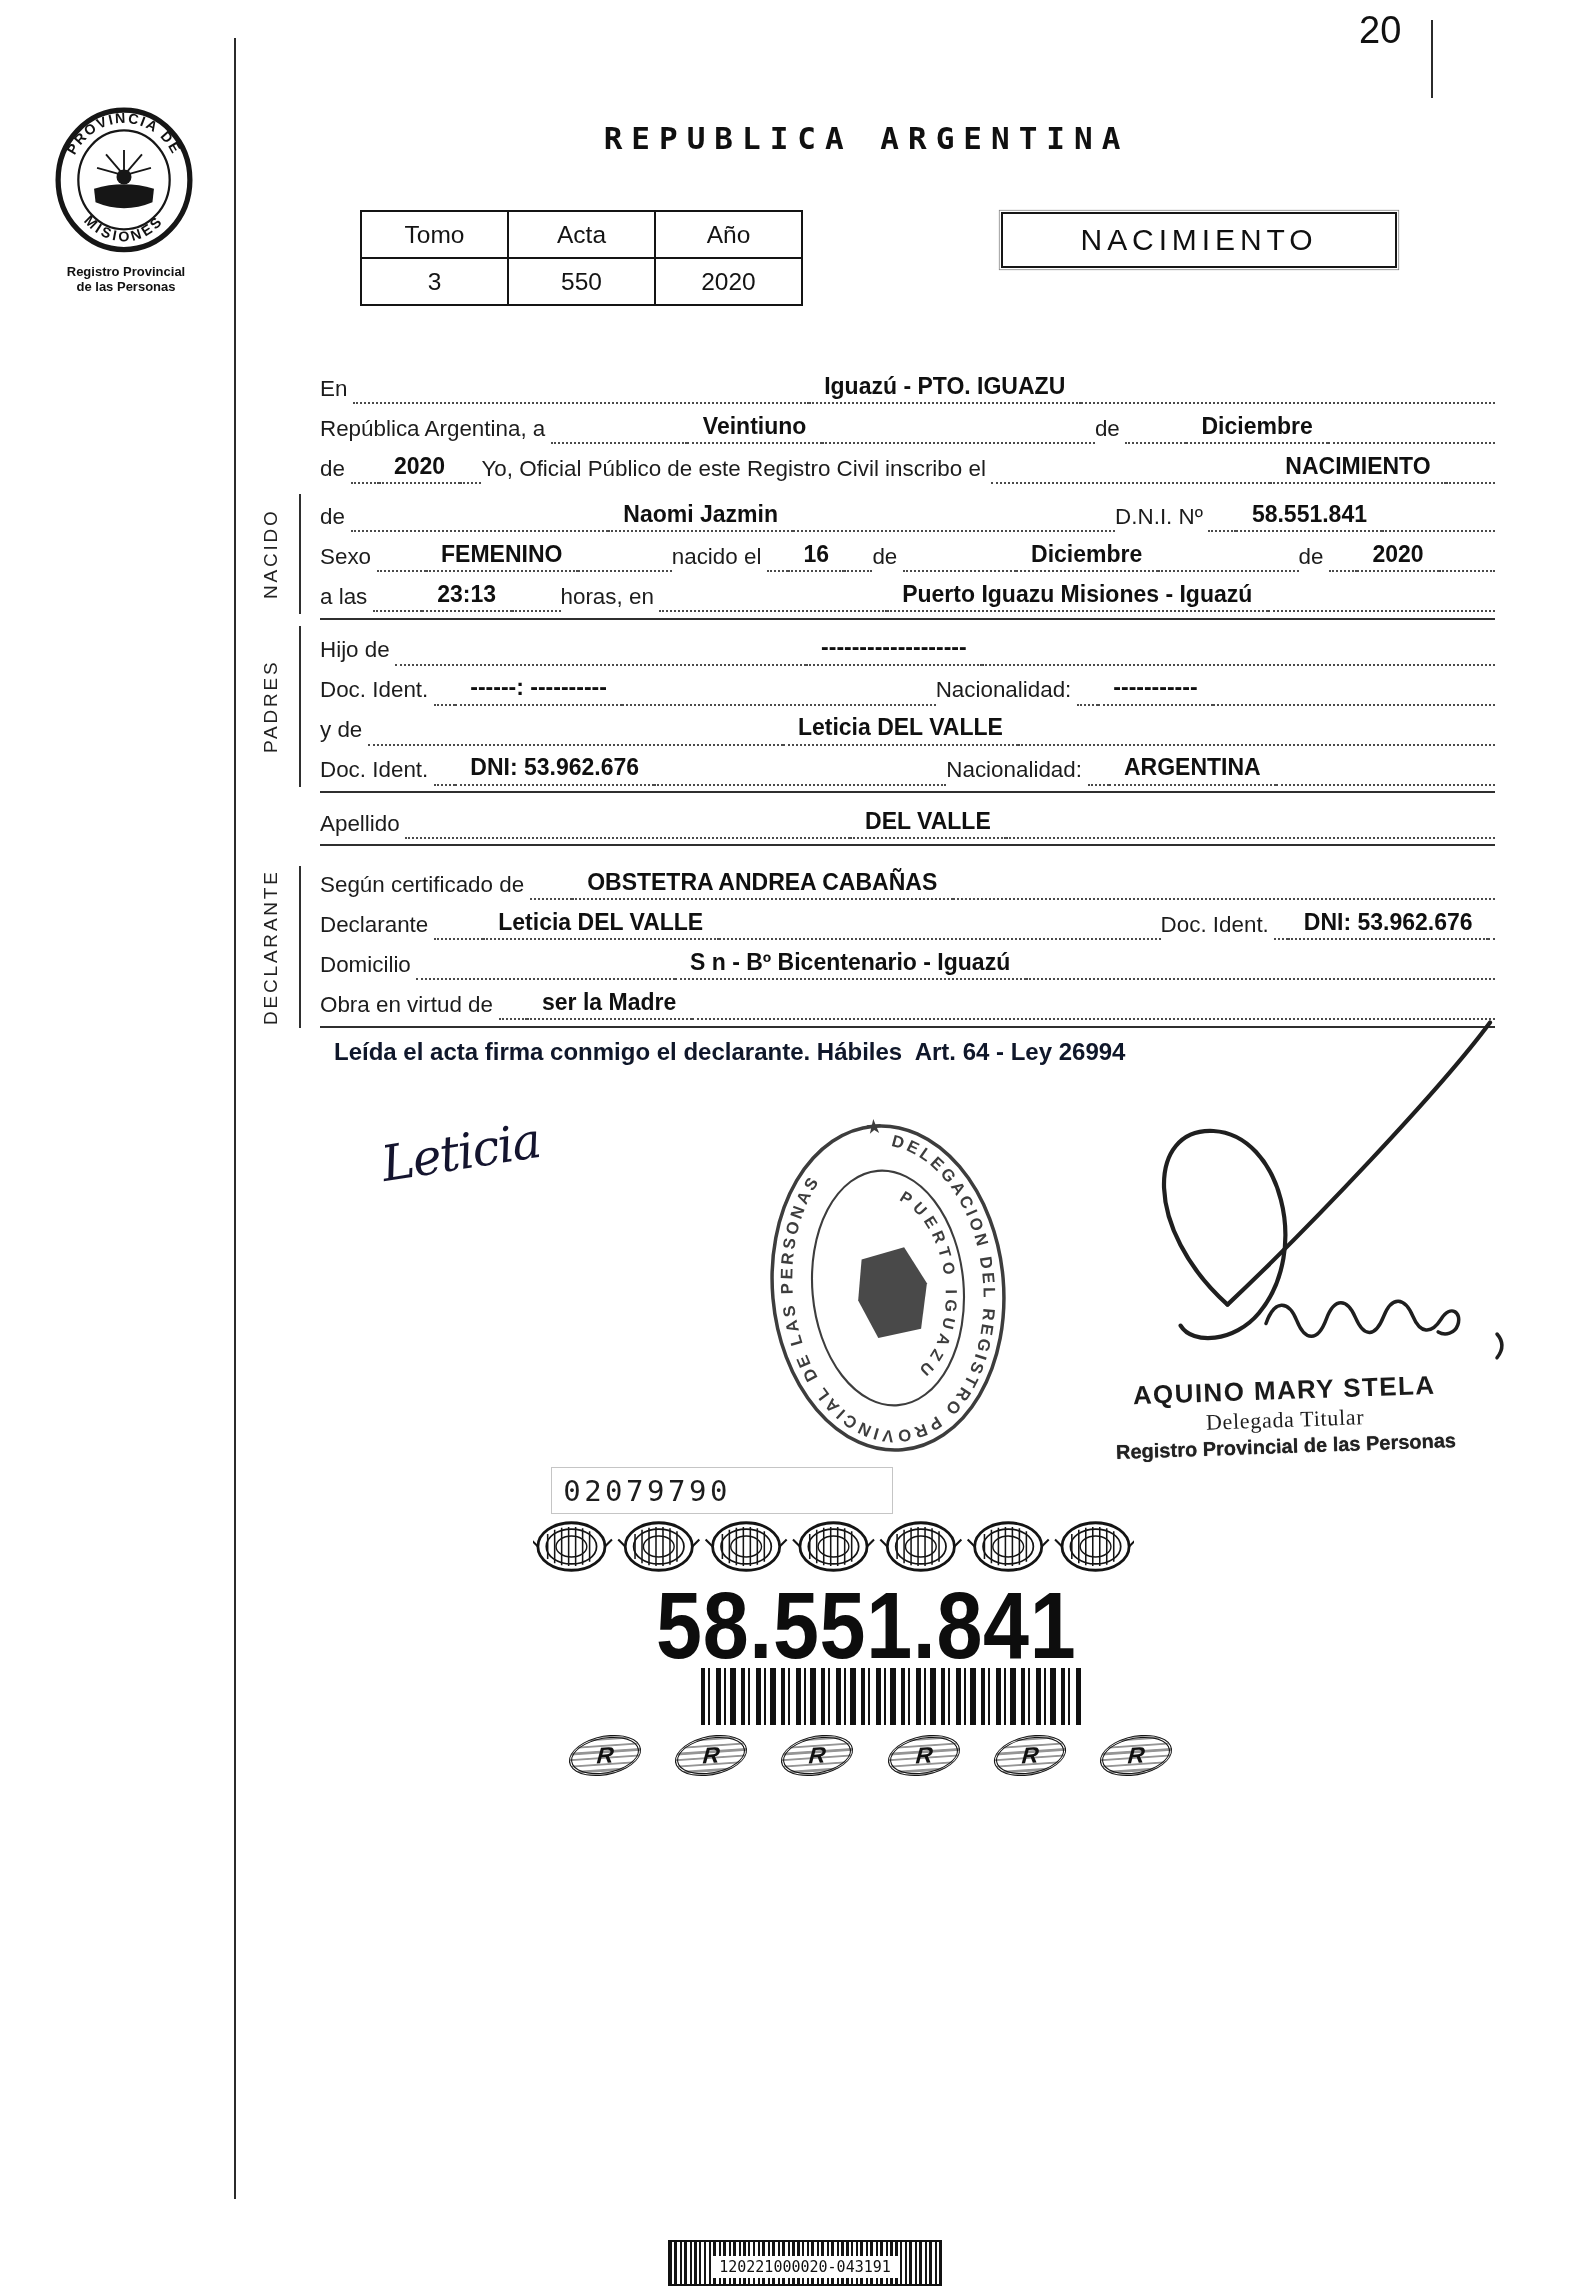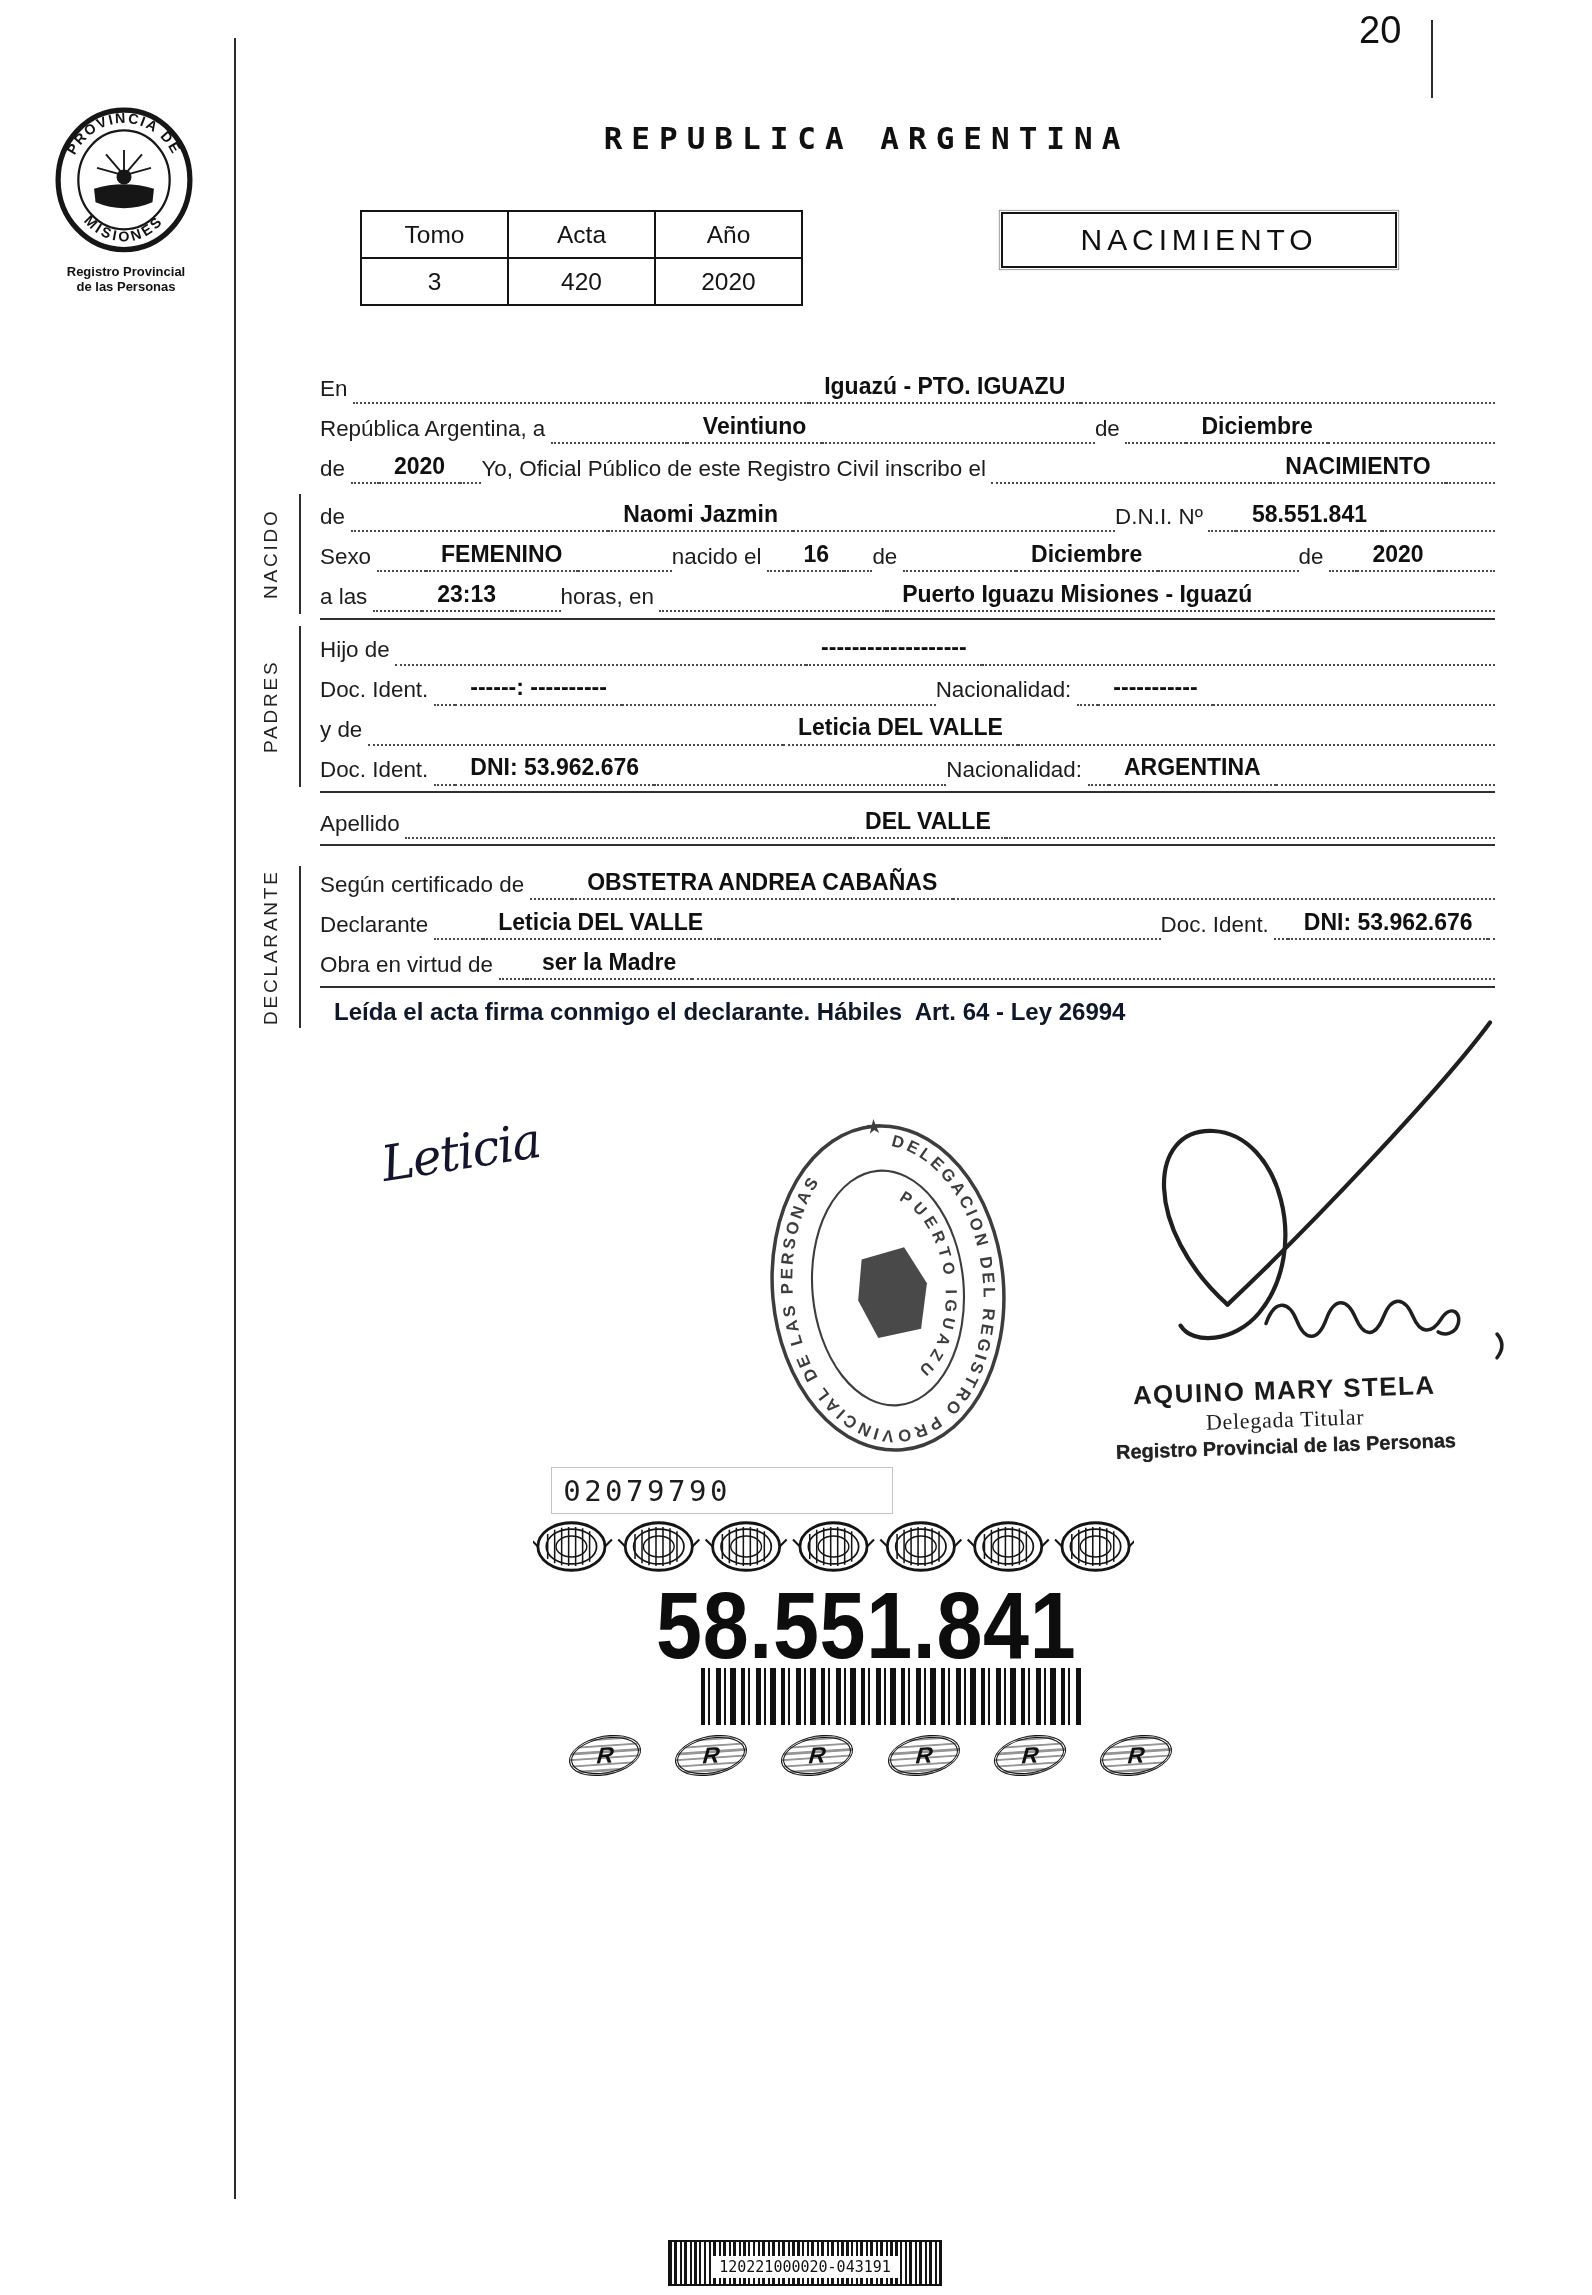--- a/index.html
+++ b/index.html
@@ -128,21 +128,21 @@
 
   <table class="reg-table">
     <tbody>
         <tr>
       <td>Tomo</td>
       <td>Acta</td>
       <td>Año</td>
     </tr>
     <tr>
       <td>3</td>
-      <td>420</td>
+      <td>550</td>
       <td>2020</td>
     </tr>
   </tbody>
     </table>
 
   <div class="act-box">NACIMIENTO</div>
 
   <div class="vlabel vl-nacido">NACIDO</div>
   <div class="vlabel vl-padres">PADRES</div>
   <div class="vlabel vl-declarante">DECLARANTE</div>
@@ -282,20 +282,26 @@
       <span class="lbl">Declarante</span>
       <span class="dots" style="width:49px"></span>
       <span class="val">Leticia DEL VALLE</span>
       <span class="dots" style="flex:1"></span>
       <span class="lbl">Doc. Ident.</span>
       <span class="dots" style="width:14px"></span>
       <span class="val">DNI: 53.962.676</span>
       <span class="dots" style="width:7px"></span>
     </div>
 
+    <div class="row">
+      <span class="lbl">Domicilio</span>
+      <span class="dots" style="flex:0.55"></span>
+      <span class="val">S n - Bº Bicentenario - Iguazú</span>
+      <span class="dots" style="flex:1"></span>
+    </div>
 
     <div class="row">
       <span class="lbl">Obra en virtud de</span>
       <span class="dots" style="width:28px"></span>
       <span class="val">ser la Madre</span>
       <span class="dots" style="flex:1.6"></span>
     </div>
 
     <div class="sep"></div>
 

